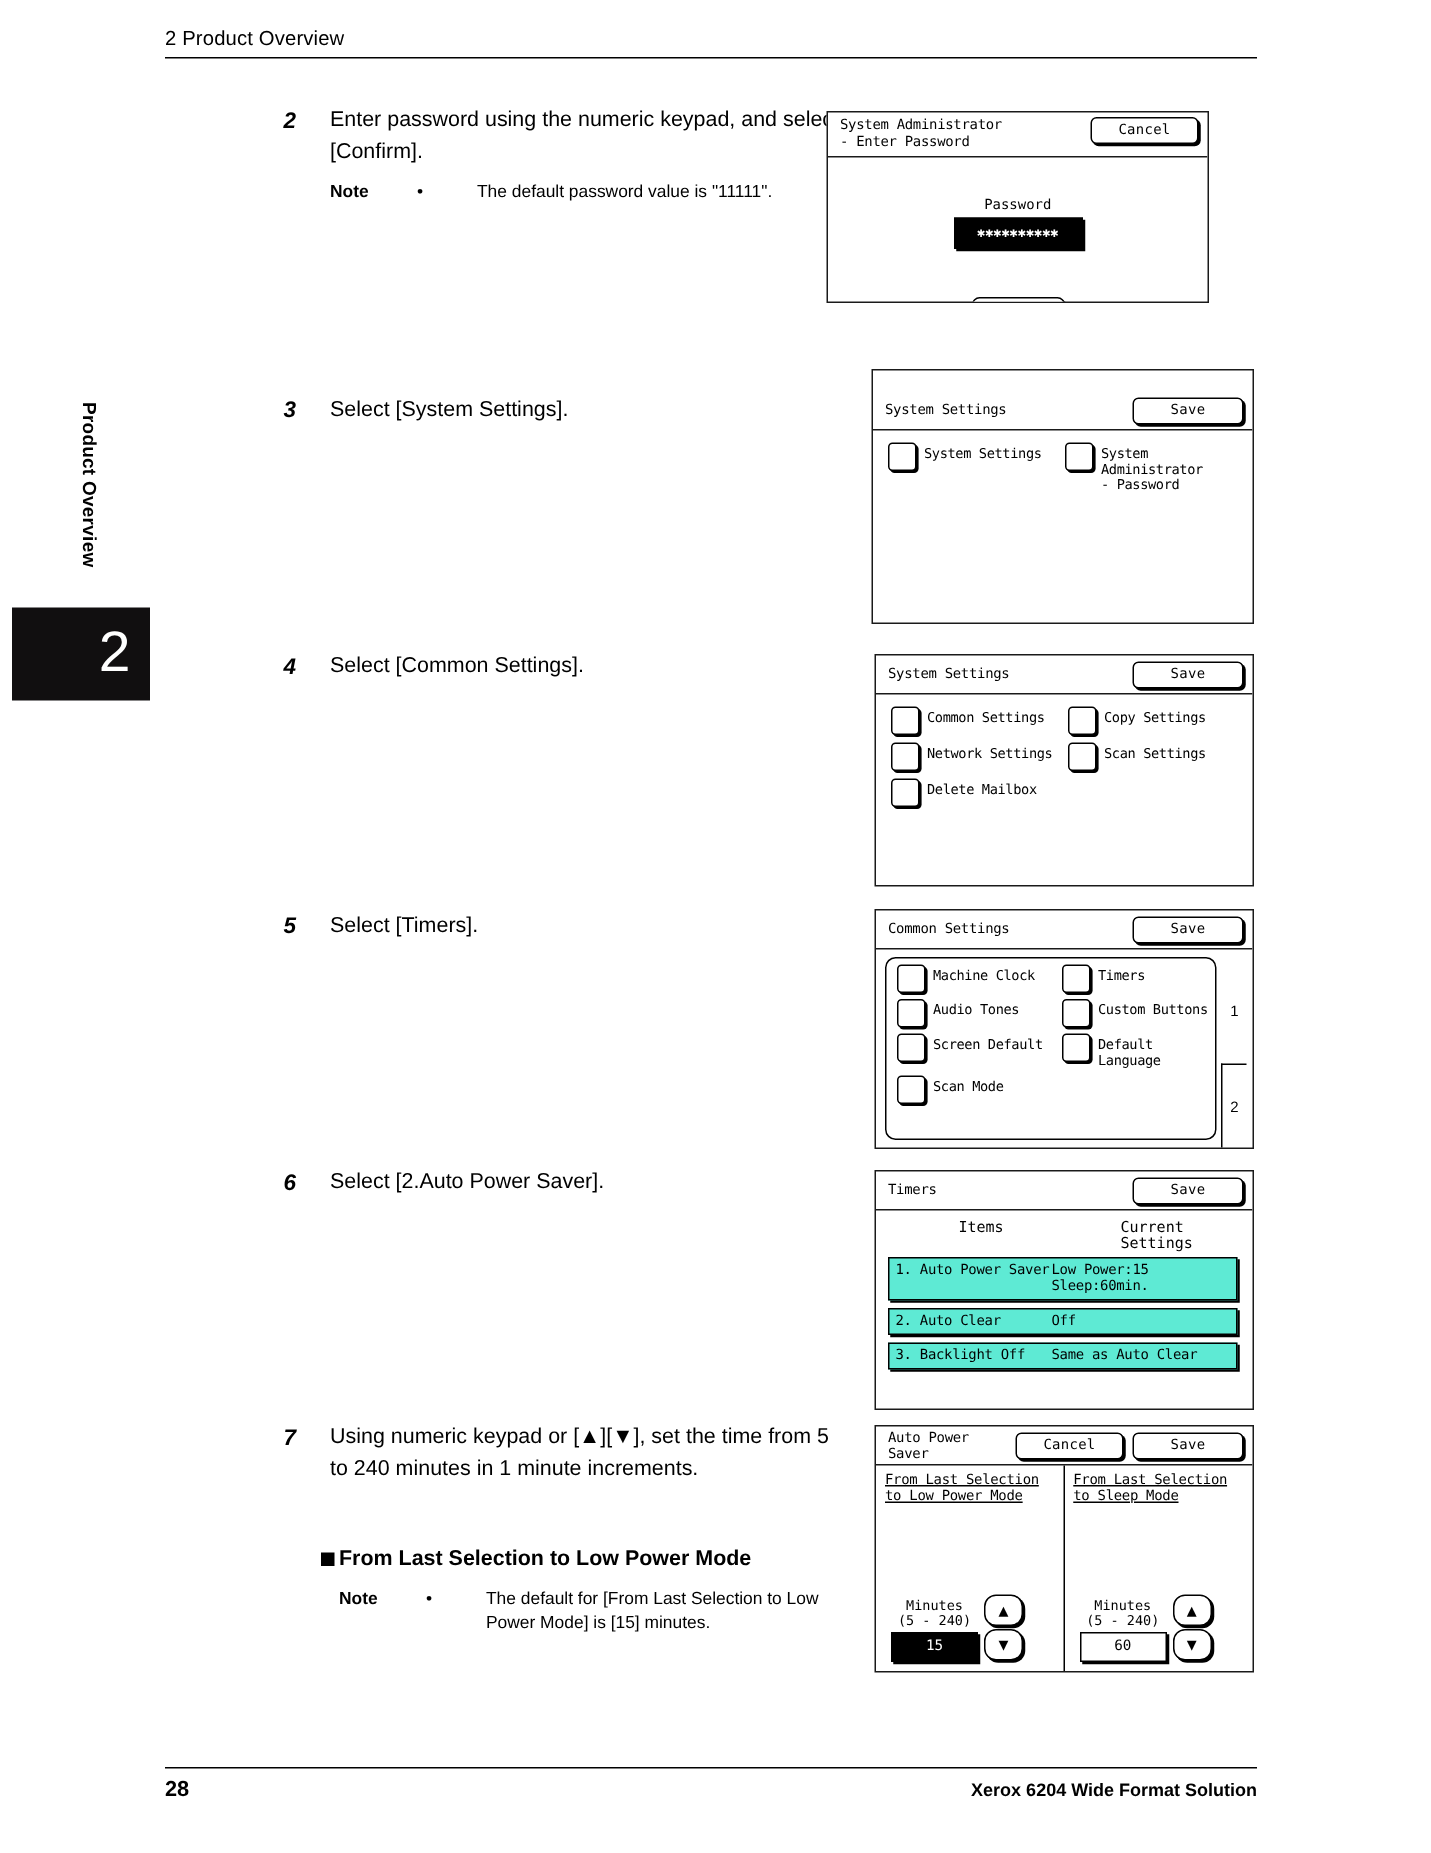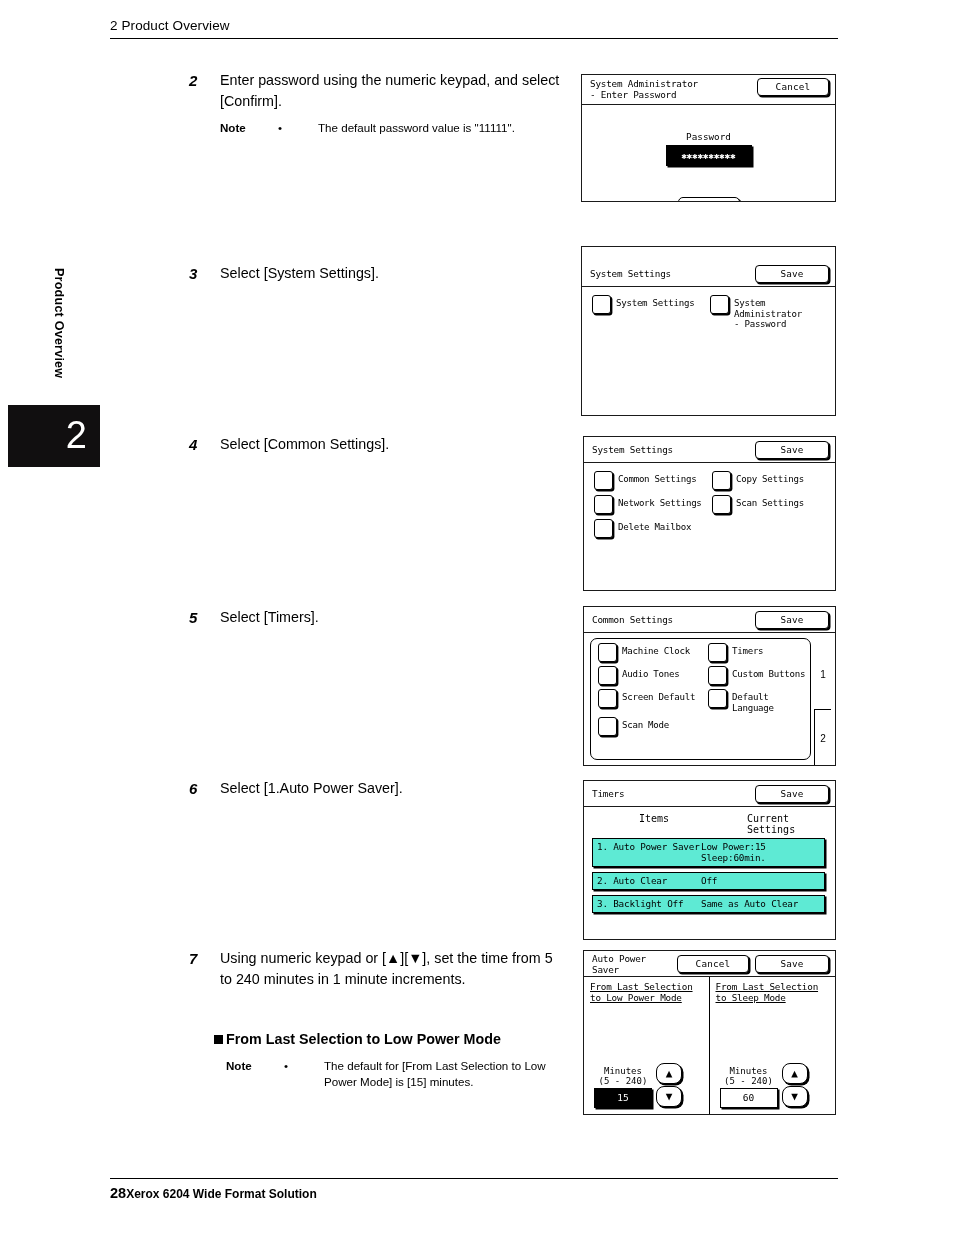--- a/index.html
+++ b/index.html
@@ -39,20 +39,21 @@
     left: 110px;
     top: 1178px;
     width: 728px;
   }
   .page-footer .ftr-rule {
     border-bottom: 1.6px solid #000;
     width: 728px;
   }
   .page-footer .ftr-row {
     display: flex;
+    justify-content: space-between;
     align-items: baseline;
     padding-top: 6px;
   }
   .page-footer .ftr-page {
     font-size: 14.5px;
     font-weight: bold;
   }
   .page-footer .ftr-title {
     font-size: 12px;
     font-weight: bold;
@@ -474,21 +475,21 @@
   <div class="step" style="position:absolute; top:537px; left:0; width:372px;">
     <div class="step-row">
       <div class="step-num">5</div>
       <div class="step-body">Select [Timers].</div>
     </div>
   </div>
 
   <div class="step" style="position:absolute; top:708px; left:0; width:372px;">
     <div class="step-row">
       <div class="step-num">6</div>
-      <div class="step-body">Select [1.Auto Power Saver].</div>
+      <div class="step-body">Select [2.Auto Power Saver].</div>
     </div>
   </div>
 
   <div class="step" style="position:absolute; top:878px; left:0; width:372px;">
     <div class="step-row">
       <div class="step-num">7</div>
       <div class="step-body">Using numeric keypad or [▲][▼], set the time from 5 to 240 minutes in 1 minute increments.</div>
     </div>
   </div>
 
@@ -498,21 +499,21 @@
       <span class="sh-text">From Last Selection to Low Power Mode</span>
     </div>
     <div class="note-row" style="padding-left:37px;">
       <div class="note-label">Note</div>
       <div class="note-bullet">•</div>
       <div class="note-text">The default for [From Last Selection to Low Power Mode] is [15] minutes.</div>
     </div>
   </div>
 </div>
 
-<div class="lcd" style="left:581px; top:74px; width:255px; height:128px;">
+<div class="lcd" style="left:551px; top:74px; width:255px; height:128px;">
   <div class="lcd-titlebar tall">
     <div class="lcd-title">System Administrator
 - Enter Password</div>
     <div class="hdr-btns">
       <div class="hw-btn cancel">Cancel</div>
     </div>
   </div>
   <div class="lcd-body tall-offset">
     <div class="pw-wrap">
       <div class="pw-label">Password</div>

